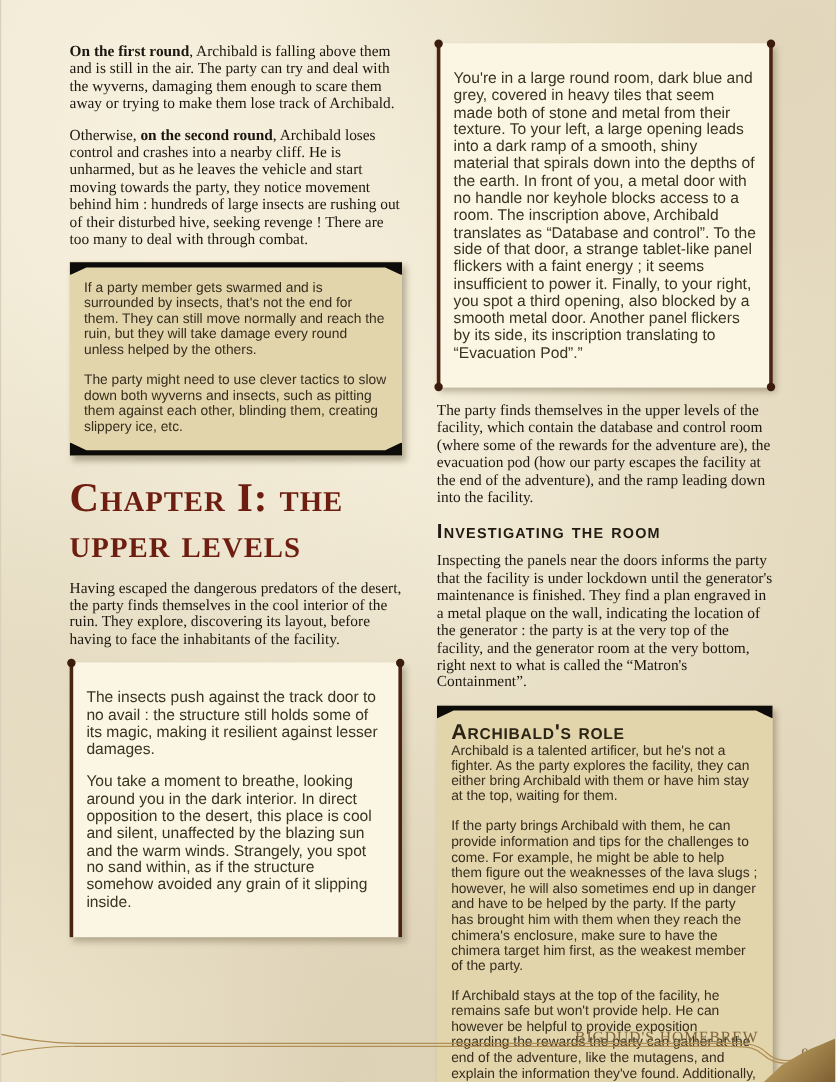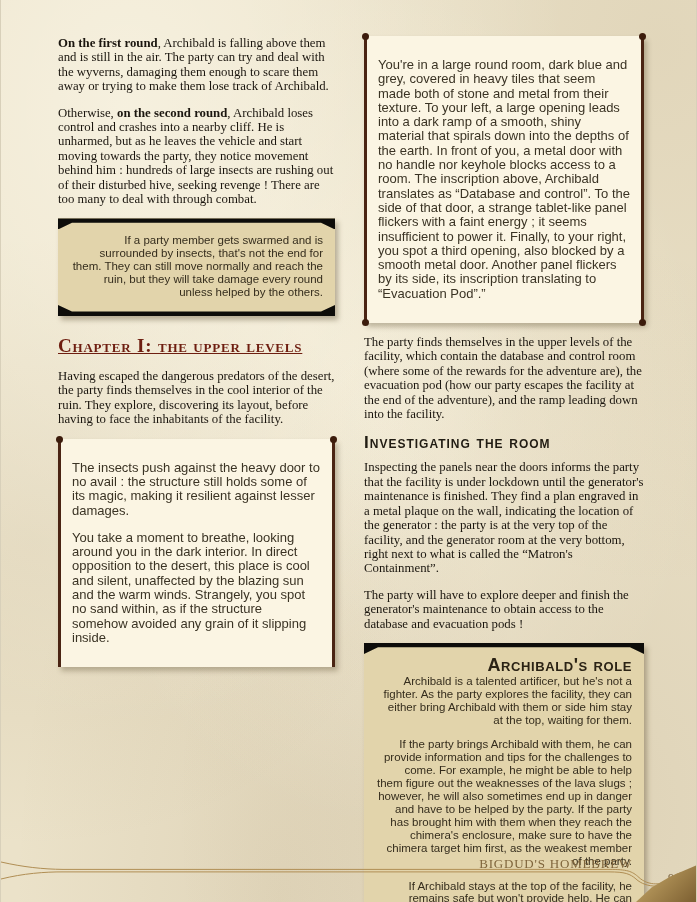--- a/index.html
+++ b/index.html
@@ -34,21 +34,20 @@
   
   .note-box{
     position:relative;
     background:#e2d4ab;
     padding:16px 12px 17px 12px;
     margin:6px 0 17px 0;
     box-shadow:3px 4px 5px rgba(70,55,25,0.35);
     font-family:"Liberation Sans", sans-serif;
     font-size:11.5px;line-height:12.9px;
     color:#352d1d;
-    text-align:right;
   }
   .note-box::before,.note-box::after{
     content:"";position:absolute;left:0;right:0;height:11px;background:#0d0c0a;
   }
   .note-box::before{
     top:0;
     clip-path:polygon(0 0,100% 0,100% 100%,calc(100% - 14px) 40%,14px 40%,0 100%);
   }
   .note-box::after{
     bottom:0;
@@ -87,25 +86,24 @@
   }
   .ra-dot.tl{top:-3px;left:-5px;}
   .ra-dot.tr{top:-3px;right:-5px;}
   .ra-dot.bl{bottom:-3px;left:-5px;}
   .ra-dot.br{bottom:-3px;right:-5px;}
 
   .chapter-h{
     font-family:"Liberation Serif", serif;
     font-variant:small-caps;
     font-weight:700;
-    font-size:19px;line-height:26px;
+    font-size:34px;line-height:38px;
     letter-spacing:0.8px;
     color:#6e1e10;
     margin:14px 0 10px 0;
-    text-decoration:underline;
   }
   .section-h{
     font-family:"Liberation Sans", sans-serif;
     font-variant:small-caps;
     font-weight:700;
     font-size:17px;
     letter-spacing:1px;
     color:#211c13;
     margin:4px 0 7px 0;
   }
@@ -135,57 +133,57 @@
 <div class="page">
 
   <div class="col col-left">
     <p class="body-p"><b>On the first round</b><span>, Archibald is falling above them and is still in the air. The party can try and deal with the wyverns, damaging them enough to scare them away or trying to make them lose track of Archibald.</span></p>
 
 
     <p class="body-p"><span>Otherwise, </span><b>on the second round</b><span>, Archibald loses control and crashes into a nearby cliff. He is unharmed, but as he leaves the vehicle and start moving towards the party, they notice movement behind him : hundreds of large insects are rushing out of their disturbed hive, seeking revenge ! There are too many to deal with through combat.</span></p>
 
     <div class="note-box">
       <p>If a party member gets swarmed and is surrounded by insects, that's not the end for them. They can still move normally and reach the ruin, but they will take damage every round unless helped by the others.</p>
+      <p>The party might need to use clever tactics to slow down both wyverns and insects, such as pitting them against each other, blinding them, creating slippery ice, etc.</p>
     </div>
 
 
     <h1 class="chapter-h">Chapter I: the upper levels</h1>
 
     <p class="body-p">Having escaped the dangerous predators of the desert, the party finds themselves in the cool interior of the ruin. They explore, discovering its layout, before having to face the inhabitants of the facility.</p>
 
     <div class="readaloud">
       <span class="ra-dot tl"></span>
       <span class="ra-dot tr"></span>
 
-      <p>The insects push against the heavy door to no avail : the structure still holds some of its magic, making it resilient against lesser damages.</p>
+      <p>The insects push against the track door to no avail : the structure still holds some of its magic, making it resilient against lesser damages.</p>
       <p>You take a moment to breathe, looking around you in the dark interior. In direct opposition to the desert, this place is cool and silent, unaffected by the blazing sun and the warm winds. Strangely, you spot no sand within, as if the structure somehow avoided any grain of it slipping inside.</p>
 
     </div>
   </div>
 
   <div class="col col-right">
     <div class="readaloud" style="margin-top:0;">
       <span class="ra-dot tl"></span>
       <span class="ra-dot tr"></span>
       <span class="ra-dot bl"></span>
       <span class="ra-dot br"></span>
       <p>You're in a large round room, dark blue and grey, covered in heavy tiles that seem made both of stone and metal from their texture. To your left, a large opening leads into a dark ramp of a smooth, shiny material that spirals down into the depths of the earth. In front of you, a metal door with no handle nor keyhole blocks access to a room. The inscription above, Archibald translates as “Database and control”. To the side of that door, a strange tablet-like panel flickers with a faint energy ; it seems insufficient to power it. Finally, to your right, you spot a third opening, also blocked by a smooth metal door. Another panel flickers by its side, its inscription translating to “Evacuation Pod”.”</p>
     </div>
 
     <p class="body-p">The party finds themselves in the upper levels of the facility, which contain the database and control room (where some of the rewards for the adventure are), the evacuation pod (how our party escapes the facility at the end of the adventure), and the ramp leading down into the facility.</p>
 
     <h2 class="section-h">Investigating the room</h2>
 
     <p class="body-p">Inspecting the panels near the doors informs the party that the facility is under lockdown until the generator's maintenance is finished. They find a plan engraved in a metal plaque on the wall, indicating the location of the generator : the party is at the very top of the facility, and the generator room at the very bottom, right next to what is called the “Matron's Containment”.</p>
 
-    <p class="body-p">The party will have to explore deeper and finish the generator's maintenance to obtain access to the database and evacuation pods !</p>
 
     <div class="note-box">
       <h3 class="note-heading">Archibald's role</h3>
-      <p>Archibald is a talented artificer, but he's not a fighter. As the party explores the facility, they can either bring Archibald with them or side him stay at the top, waiting for them.</p>
+      <p>Archibald is a talented artificer, but he's not a fighter. As the party explores the facility, they can either bring Archibald with them or have him stay at the top, waiting for them.</p>
       <p>If the party brings Archibald with them, he can provide information and tips for the challenges to come. For example, he might be able to help them figure out the weaknesses of the lava slugs ; however, he will also sometimes end up in danger and have to be helped by the party. If the party has brought him with them when they reach the chimera's enclosure, make sure to have the chimera target him first, as the weakest member of the party.</p>
       <p>If Archibald stays at the top of the facility, he remains safe but won't provide help. He can however be helpful to provide exposition regarding the rewards the party can gather at the end of the adventure, like the mutagens, and explain the information they've found. Additionally, Archibald can be a part of a twist or future plot hook as the party comes back up to the database room. What if he stole the party's data and left through the escape pod ?</p>
     </div>
   </div>
 
   <div class="footer-brand">BIGDUD'S HOMEBREW</div>
 
   <svg class="footer-rule" viewBox="0 0 697 40" xmlns="http://www.w3.org/2000/svg">
     <path d="M0,4 C22,9 42,11.2 62,11.4 L608,11.4 C626,11.4 631,13 638,19.5 C647,28 663,28 671,19.5 C675,15 682,13.6 697,13.2" fill="none" stroke="#b08e54" stroke-width="1"></path>
     <path d="M0,21 C22,15.5 44,13.8 62,13.9 L608,13.9 C624,13.9 629,15.8 635,21 C645,30.5 665,30.5 673,21 C677,16.3 684,15.8 697,15.6" fill="none" stroke="#b08e54" stroke-width="1"></path>

